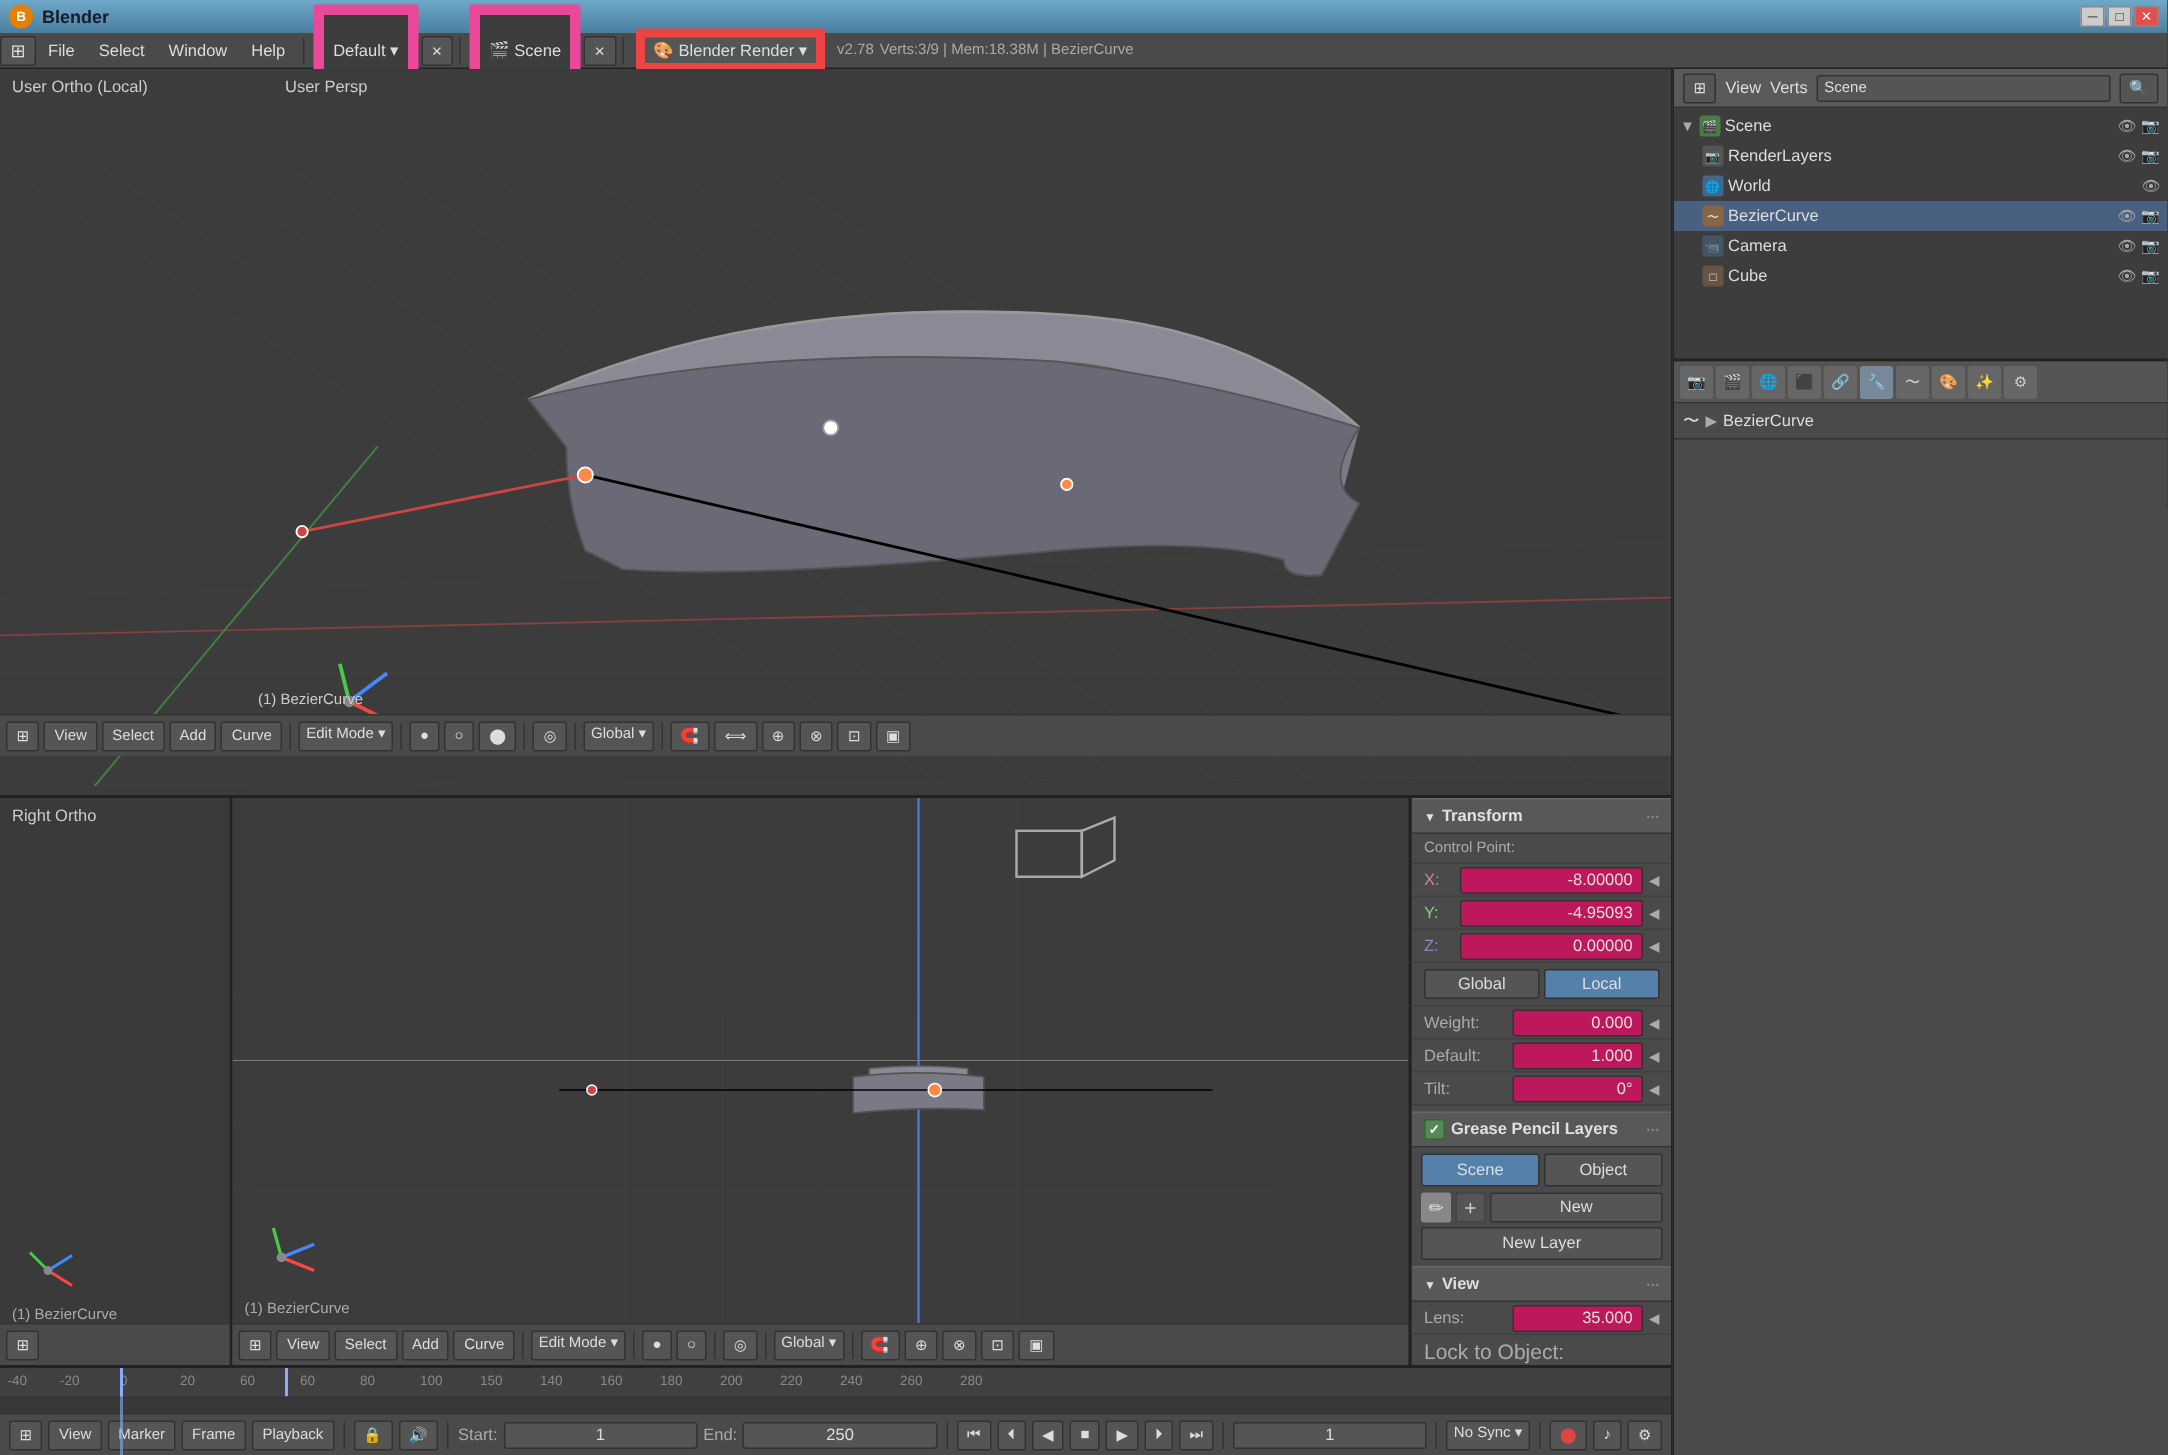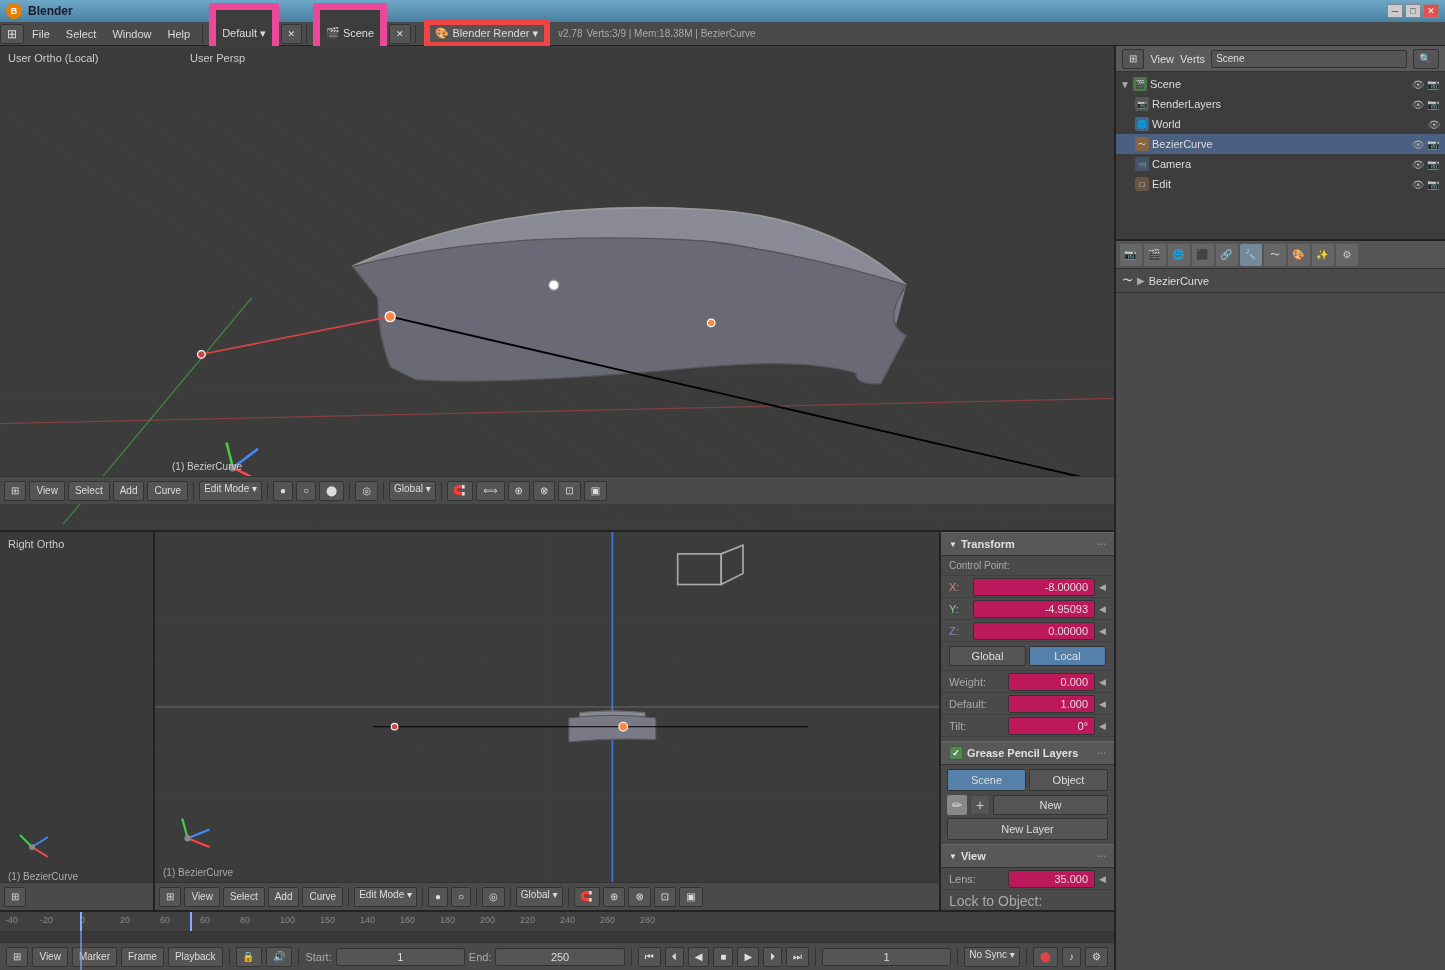--- a/index.html
+++ b/index.html
@@ -910,21 +910,21 @@
           <span style="font-size:11px;color:#ddd;">Camera</span>
           <div class="outline-row-icons">
             <span class="outline-eye">👁</span>
             <span class="outline-eye">📷</span>
           </div>
         </div>
 
         <div class="outline-item">
           <div class="outline-indent"></div>
           <div class="outline-icon" style="background:#665544;">□</div>
-          <span style="font-size:11px;color:#ddd;">Edit</span>
+          <span style="font-size:11px;color:#ddd;">Cube</span>
           <div class="outline-row-icons">
             <span class="outline-eye">👁</span>
             <span class="outline-eye">📷</span>
           </div>
         </div>
       </div>
     </div>
 
     <div id="properties" style="flex:1;background:#4a4a4a;overflow-y:auto;display:flex;flex-direction:column;">
 

